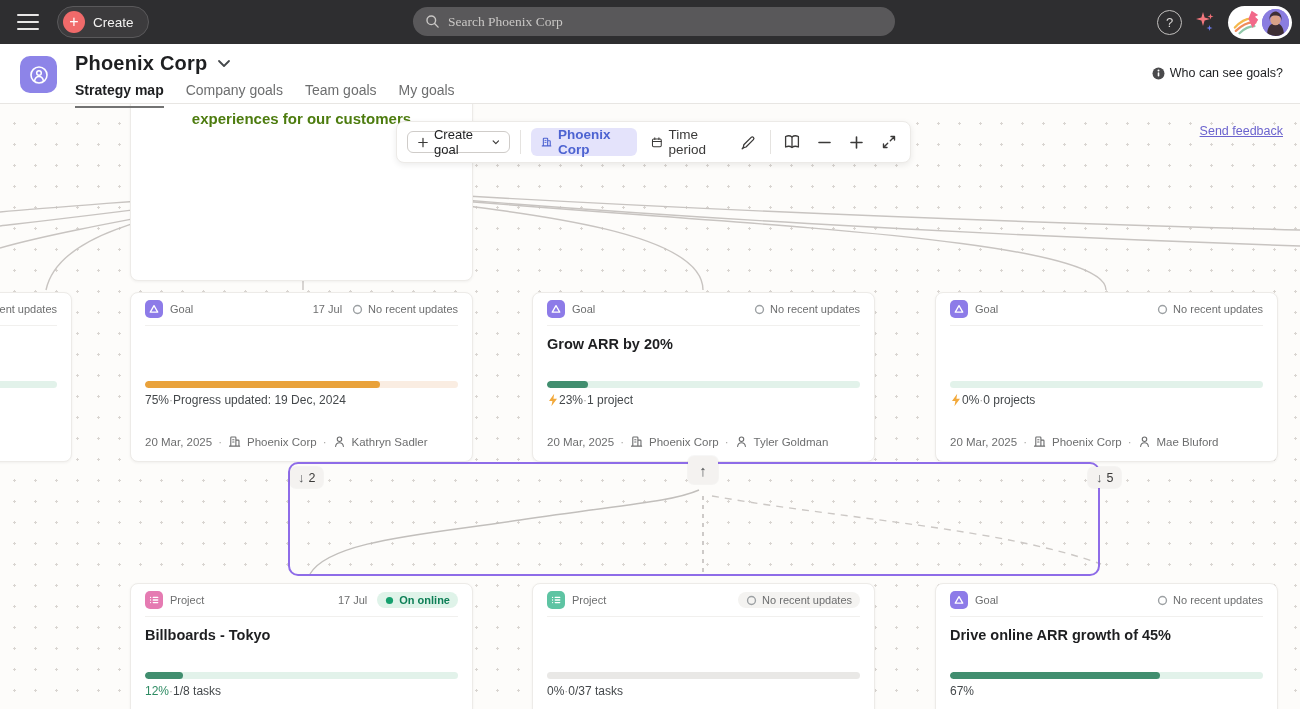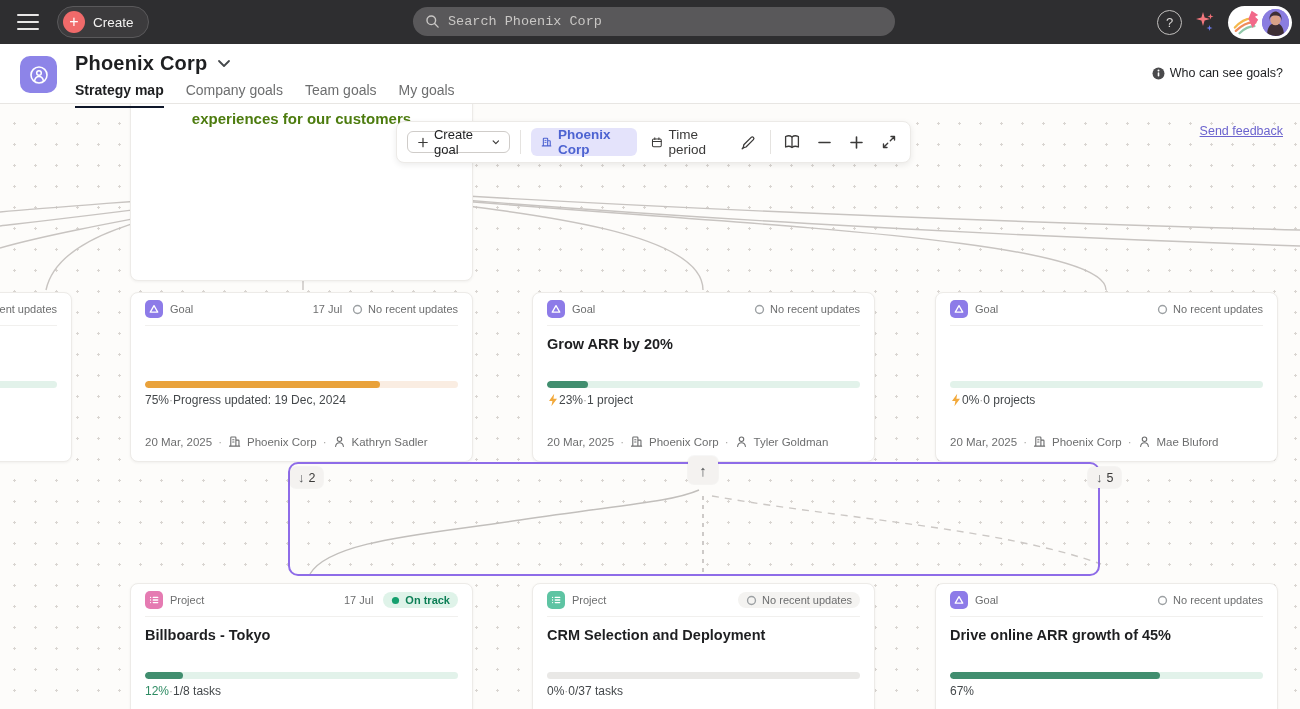--- a/index.html
+++ b/index.html
@@ -13,39 +13,39 @@
     justify-content:space-between; cursor:pointer; }
   .hamburger span { display:block; height:2px; background:#e8e7e6; border-radius:1px; }
   .create-btn { margin-left:18px; height:32px; border:1px solid #5a595b; background:#3c3b3d;
     border-radius:16px; display:flex; align-items:center; gap:8px; padding:0 14px 0 5px; cursor:pointer; }
   .create-plus { width:22px; height:22px; border-radius:50%; background:#f06a6a; color:#fff;
     display:flex; align-items:center; justify-content:center; font-size:16px; line-height:1; }
   .create-btn b { color:#f3f2f1; font-size:13.5px; font-weight:400; }
   .searchbar { position:absolute; left:413px; top:7px; width:482px; height:29px; background:#59585a;
     border-radius:15px; display:flex; align-items:center; padding:0 12px; gap:8px; }
   .searchbar input { background:transparent; border:none; outline:none; color:#e8e7e6; font-size:13.5px;
-    width:100%; font-family:Liberation Mono, monospace; }
+    width:100%; font-family:Liberation Serif, serif; }
   .searchbar input::placeholder { color:#c9c7c5; opacity:1; }
   .topbar-right { position:absolute; right:8px; top:0; height:44px; display:flex; align-items:center; gap:12px; }
   .help-btn { width:25px; height:25px; border:1.5px solid #c2c0be; border-radius:50%; color:#d8d6d4;
     font-size:13px; display:flex; align-items:center; justify-content:center; cursor:pointer; }
   .user-pill { width:64px; height:33px; background:#fff; border-radius:17px; display:flex;
     align-items:center; justify-content:space-between; padding:0 3px 0 5px; cursor:pointer; }
   .avatar-photo { width:27px; height:27px; border-radius:50%; overflow:hidden; background:#8a7de0; }
 
   
   .pagehead { position:absolute; left:0; top:44px; width:1300px; height:60px; background:#fff;
     border-bottom:1px solid #e8e6e3; z-index:15; }
   .team-avatar { position:absolute; left:20px; top:12px; width:37px; height:37px; border-radius:10px;
     background:#8d84e8; display:flex; align-items:center; justify-content:center; }
   .page-title-row { position:absolute; left:75px; top:8px; display:flex; align-items:center; gap:10px; }
   .page-title { font-size:20px; font-weight:700; letter-spacing:.2px; }
   .tabs { position:absolute; left:75px; top:38px; display:flex; gap:22px; font-size:14px; }
   .tab { color:#6d6e6f; padding-bottom:8px; cursor:pointer; }
-  .tab.active { color:#1e1f21; font-weight:700; border-bottom:2px solid #0f172a; }
+  .tab.active { color:#1e1f21; font-weight:700; border-bottom:2px solid #737373; }
   .who-see { position:absolute; right:17px; top:22px; font-size:12.5px; display:flex; gap:5px;
     align-items:center; color:#1e1f21; }
 
   
   .canvas { position:absolute; left:0; top:104px; width:1300px; height:605px; overflow:hidden;
     background:#fdfcfa;
     background-image:radial-gradient(circle, #d9d5d1 1.1px, transparent 1.3px);
     background-size:21px 21px; background-position:4px 9px; }
   .connectors { position:absolute; left:0; top:0; z-index:1; pointer-events:none; }
 
@@ -376,21 +376,21 @@
               <path d="M3.4 4.6 h.01 M7 4.6 h6 M3.4 8 h.01 M7 8 h6 M3.4 11.4 h.01 M7 11.4 h6" stroke="#fff" stroke-width="1.7" stroke-linecap="round"></path>
             </svg>
           </span>
           <span>Project</span>
           <span class="head-meta">
             <span>17 Jul</span>
             <span class="status pill-green">
               <svg width="9" height="9" viewBox="0 0 10 10">
                 <circle cx="5" cy="5" r="4" fill="#15a06e"></circle>
               </svg>
-              <span>On track</span>
+              <span>On online</span>
             </span>
           </span>
         </div>
         <div class="card-title">Billboards - Tokyo</div>
         <div class="progress" style="background: rgb(226, 242, 234);">
           <div class="fill" style="width: 12%; background: rgb(65, 142, 111);"></div>
         </div>
         <div class="stats">
           <span style="color: rgb(46, 139, 99);">12%</span>
           <span class="dotsep">·</span>
@@ -407,21 +407,20 @@
           <span>Project</span>
           <span class="head-meta">
             <span class="status pill-gray">
               <svg width="11" height="11" viewBox="0 0 12 12">
                 <circle cx="6" cy="6" r="4.3" fill="none" stroke="#9ca0a3" stroke-width="1.5"></circle>
               </svg>
               <span>No recent updates</span>
             </span>
           </span>
         </div>
-        <div class="card-title">CRM Selection and Deployment</div>
         <div class="progress" style="background: rgb(233, 232, 230);">
           <div class="fill" style="width: 0%; background: rgb(65, 142, 111);"></div>
         </div>
         <div class="stats">
           <span style="color: rgb(68, 72, 75);">0%</span>
           <span class="dotsep">·</span>
           <span>0/37 tasks</span>
         </div>
       </div>
       <div class="card" style="left: 935px; top: 479px;">

